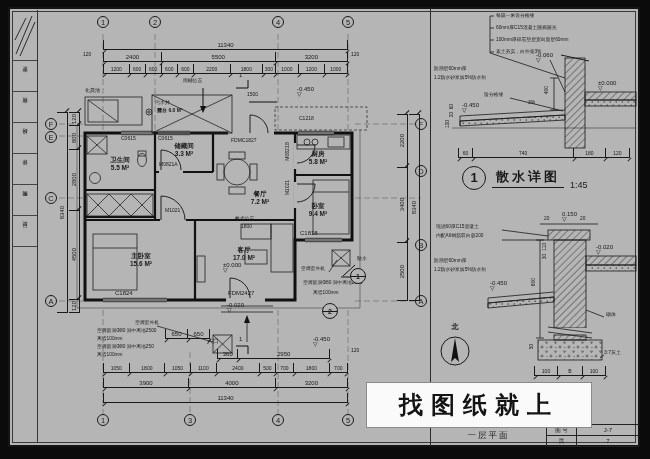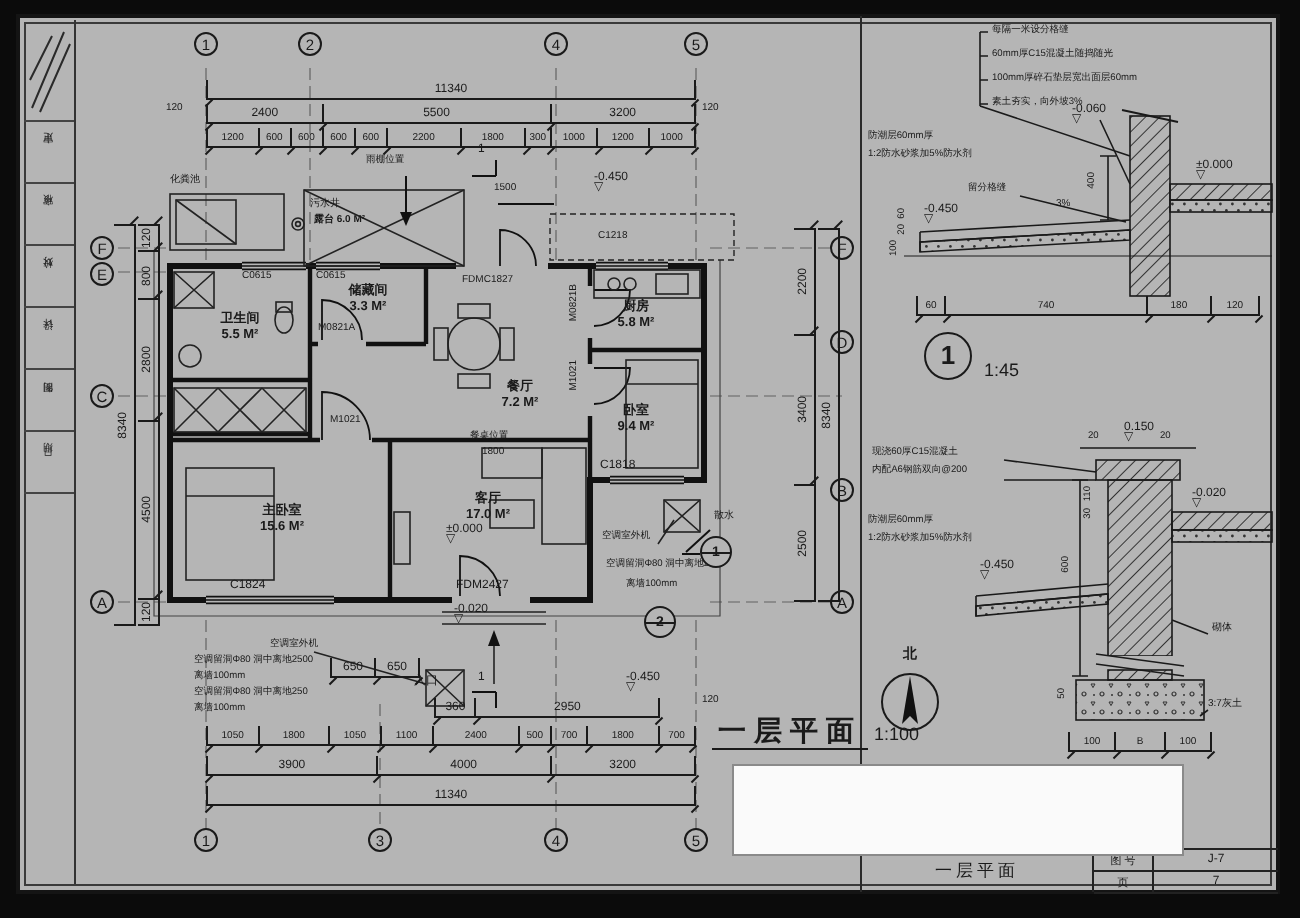--- a/index.html
+++ b/index.html
@@ -410,20 +410,21 @@
     <div class="t t45 rot" style="left:17px;top:104px;position:absolute;">20</div>
     <div class="t t45 rot" style="left:13px;top:112px;position:absolute;">100</div>
     <div class="dimrow small" style="left:26px;top:140px;width:172px;">
         <span class="seg" style="flex-grow: 60;">60</span>
         <span class="seg" style="flex-grow: 740;">740</span>
         <span class="seg" style="flex-grow: 180;">180</span>
         <span class="seg" style="flex-grow: 120;">120</span>
       </div>
     <div class="d1title abs" style="left:30px;top:158px;">
       <span class="no">1</span>
+      <span class="nm">散水详图</span>
       <span class="sc">1:45</span>
     </div>
   </div>
 
   <div class="abs" style="left:432px;top:210px;width:206px;height:172px;">
     <svg width="206" height="172">
       <g stroke="#1a1a1a" stroke-width="0.8" fill="none">
         <path d="M70,20 L116,26 M70,30 L116,30"></path>
         <rect x="116" y="20" width="42" height="10" fill="url(#hatch45)"></rect>
         <rect x="122" y="30" width="32" height="88" fill="url(#hatch45)"></rect>
@@ -463,25 +464,23 @@
   </div>
 
   <div class="abs" style="left:438px;top:322px;width:34px;text-align:center;z-index:6;">
     <div class="t7" style="position:static;font-weight:bold;">北</div>
     <svg width="34" height="36">
       <circle cx="17" cy="19" r="14" stroke="#1a1a1a" stroke-width="1" fill="none"></circle>
       <path d="M17,6 L21,30 L17,26 L13,30 Z" fill="#111"></path>
     </svg>
   </div>
 
-  <div class="ptitle abs" style="left:356px;top:357px;z-index:5;">
-    <span class="nm">一层平面</span><span class="sc">1:100</span>
-  </div>
 
   <div class="wm">
+    <div class="l1">找图纸就上</div>
   </div>
 
   <div class="tblock">
     <div class="name">一层平面</div>
     <div class="grid">
       <div>图 号</div>
       <div>J-7</div>
       <div>页</div>
       <div>7</div>
     </div>

